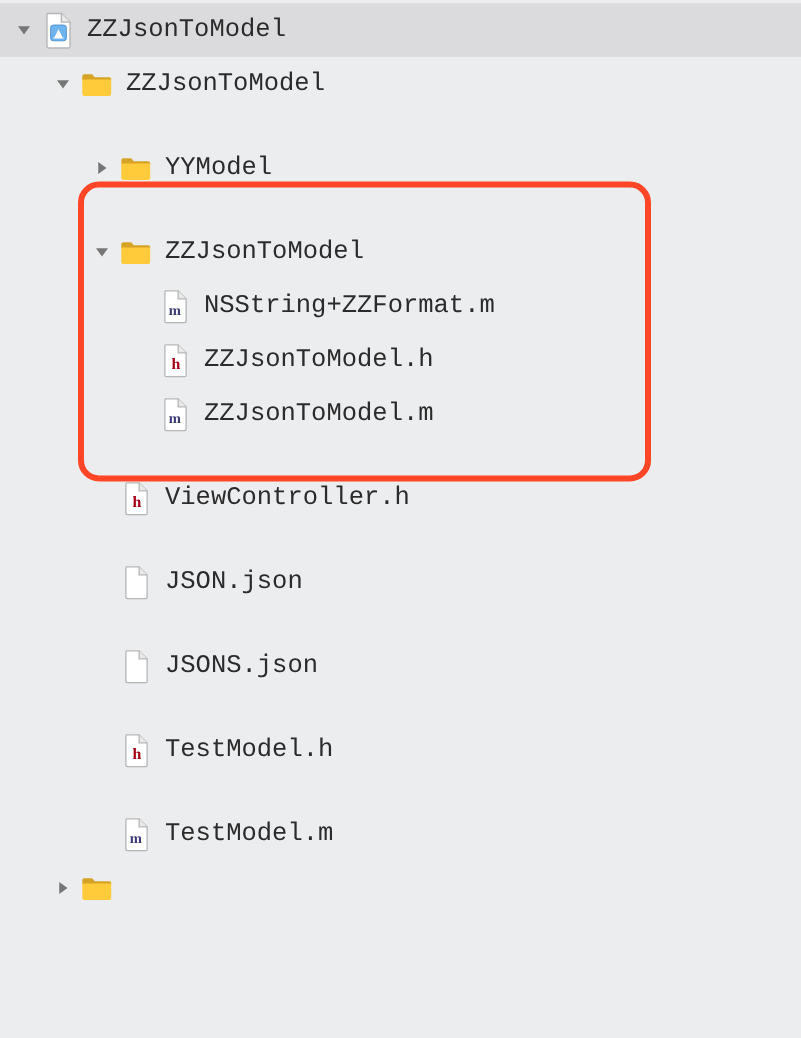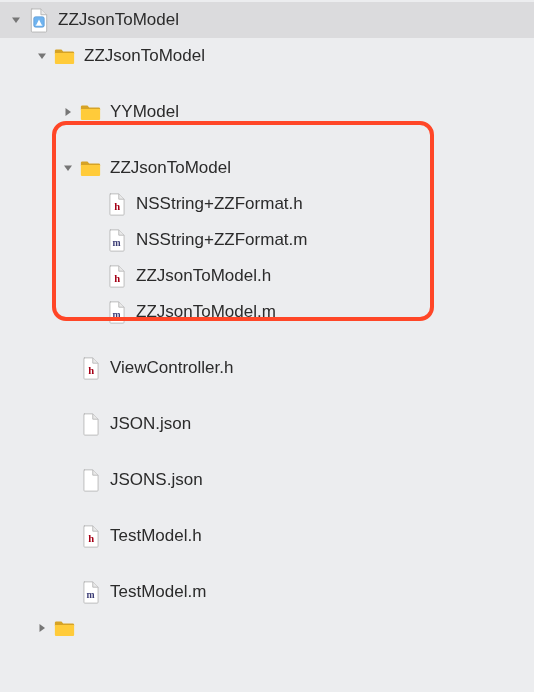--- a/index.html
+++ b/index.html
@@ -53,21 +53,21 @@
     .highlight-box {
       position: absolute;
       border: 4px solid #ff4627;
       border-radius: 14px;
       left: 52px;
       top: 121px;
       width: 382px;
       height: 200px;
       pointer-events: none;
     }
-    .wrap { position: relative; }
+    .wrap { position: relative; font-family: Liberation Mono, monospace; }
 
     
     .doc-body { fill:#ffffff; stroke:#b7b7b7; stroke-width:1; }
     .doc-fold { fill:#e9e9e9; stroke:#b7b7b7; stroke-width:1; }
     .letter { font: 700 12px Georgia, "Times New Roman", serif; fill:#a50016; }
     .letter-m { font: 700 11px Georgia, "Times New Roman", serif; fill:#3a3b74; }
 
     .folder-back { fill:#d6a326; }
     .folder-front { fill:#ffcb3a; }
     .proj-blue { fill:#6fb3ef; stroke:#3d82c4; stroke-width:0.5; }
@@ -167,31 +167,20 @@
         </span>
     <span class="label">ZZJsonToModel</span>
   </div>
 
   <div class="row lv3">
     <span class="disclosure spacer">
           <svg width="10" height="10"></svg>
         </span>
     <span class="icon">
           <svg width="18" height="23">
-            <use href="#ico-h"></use>
-          </svg>
-        </span>
-    <span class="label">NSString+ZZFormat.h</span>
-  </div>
-  <div class="row lv3">
-    <span class="disclosure spacer">
-          <svg width="10" height="10"></svg>
-        </span>
-    <span class="icon">
-          <svg width="18" height="23">
             <use href="#ico-m"></use>
           </svg>
         </span>
     <span class="label">NSString+ZZFormat.m</span>
   </div>
   <div class="row lv3">
     <span class="disclosure spacer">
           <svg width="10" height="10"></svg>
         </span>
     <span class="icon">

